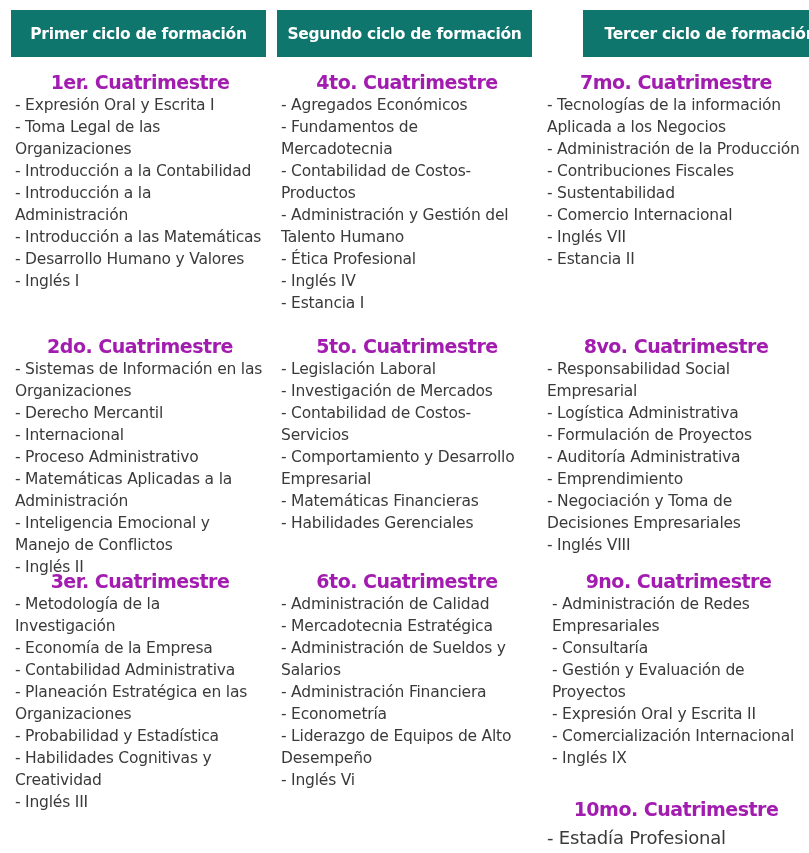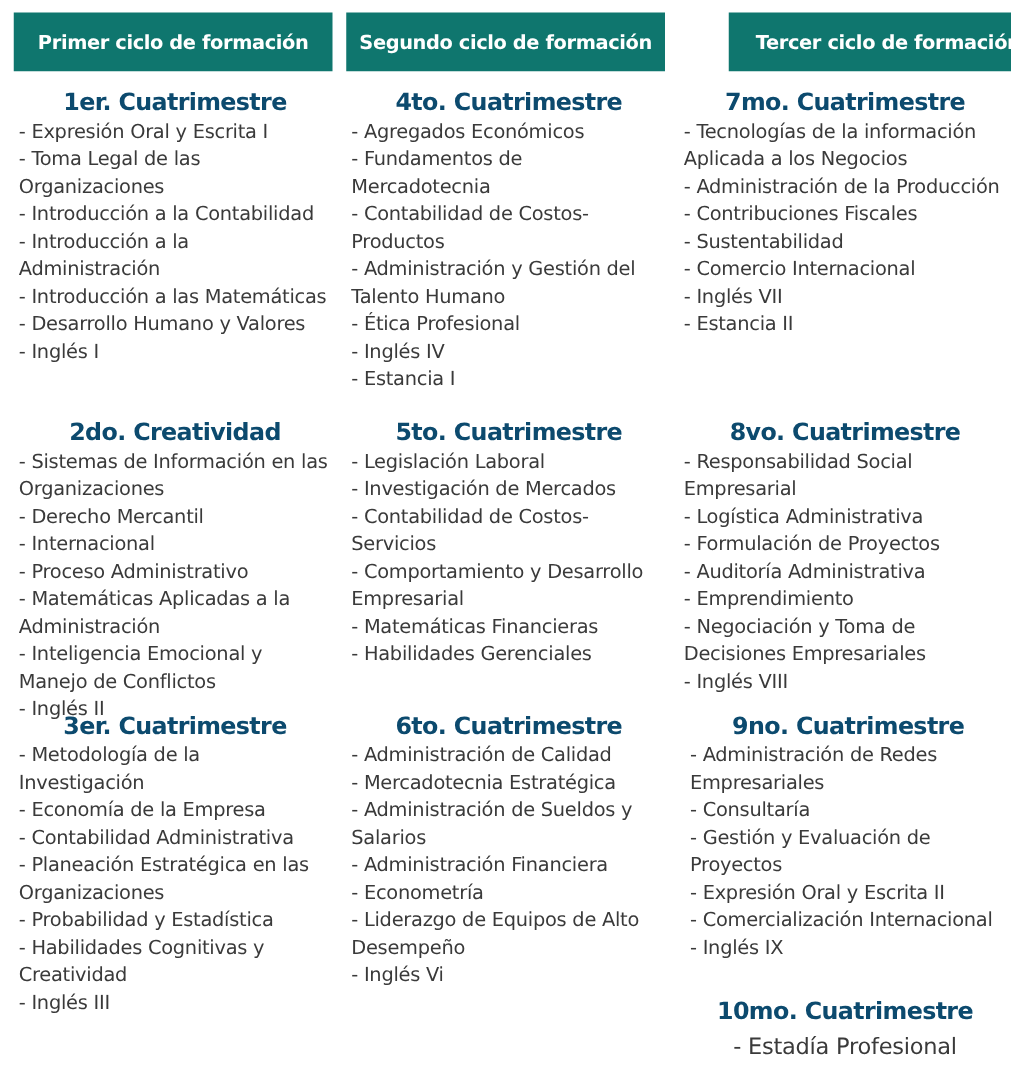--- a/index.html
+++ b/index.html
@@ -1,19 +1,19 @@
 <!DOCTYPE html>
 <html><head>
 <meta charset="utf-8">
 <style>
   html, body { margin:0; padding:0; background:#ffffff; }
   body { width:809px; height:853px; position:relative; overflow:hidden; font-family:"DejaVu Sans", sans-serif; color:#333; }
   .header { position:absolute; top:10px; height:47px; background:#0f766e; color:#fff; display:flex; align-items:center; justify-content:center; font-family:"DejaVu Sans", sans-serif; font-weight:bold; font-size:15.5px; letter-spacing:-0.3px; }
   .col { position:absolute; top:70px; }
-  .sem-title { font-family:"DejaVu Sans", sans-serif; font-weight:bold; font-size:19px; color:#0c4a6e; text-align:center; letter-spacing:-0.5px; line-height:24px; margin:0; }
+  .sem-title { font-family:"DejaVu Sans", sans-serif; font-weight:bold; font-size:19px; color:#a21caf; text-align:center; letter-spacing:-0.5px; line-height:24px; margin:0; }
   ul { list-style:none; margin:0; padding:0; }
   li { font-size:15.5px; line-height:22px; color:#3a3a3a; letter-spacing:-0.2px; }
   .block { margin-bottom:0; }
 </style>
 </head>
 <body>
 
 <div class="header" style="left:11px;width:255px;">Primer ciclo de formación</div>
 <div class="header" style="left:277px;width:255px;">Segundo ciclo de formación</div>
 <div class="header" style="left:543px;width:255px;margin-left:40px;">Tercer ciclo de formación</div>
@@ -25,21 +25,21 @@
       <li>- Expresión Oral y Escrita I</li>
       <li>- Toma Legal de las Organizaciones</li>
       <li>- Introducción a la Contabilidad</li>
       <li>- Introducción a la Administración</li>
       <li>- Introducción a las Matemáticas</li>
       <li>- Desarrollo Humano y Valores</li>
       <li>- Inglés I</li>
     </ul>
   </div>
   <div class="block" style="position:absolute;top:264px;left:0;width:250px;">
-    <div class="sem-title">2do. Creatividad</div>
+    <div class="sem-title">2do. Cuatrimestre</div>
     <ul>
       <li>- Sistemas de Información en las Organizaciones</li>
       <li>- Derecho Mercantil</li>
       <li>- Internacional</li>
       <li>- Proceso Administrativo</li>
       <li>- Matemáticas Aplicadas a la Administración</li>
       <li>- Inteligencia Emocional y Manejo de Conflictos</li>
       <li>- Inglés II</li>
     </ul>
   </div>
@@ -127,16 +127,16 @@
       <li>- Consultaría</li>
       <li>- Gestión y Evaluación de Proyectos</li>
       <li>- Expresión Oral y Escrita II</li>
       <li>- Comercialización Internacional</li>
       <li>- Inglés IX</li>
     </ul>
   </div>
   <div class="block" style="position:absolute;top:727px;left:0;width:258px;">
     <div class="sem-title">10mo. Cuatrimestre</div>
     <ul style="margin-top:6px;">
-      <li style="font-size:18px;text-align:center;">- Estadía Profesional</li>
+      <li style="font-size:18px;">- Estadía Profesional</li>
     </ul>
   </div>
 </div>
 
 </body></html>

